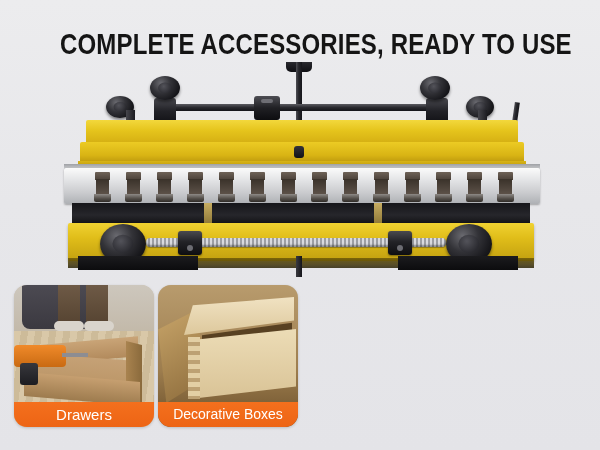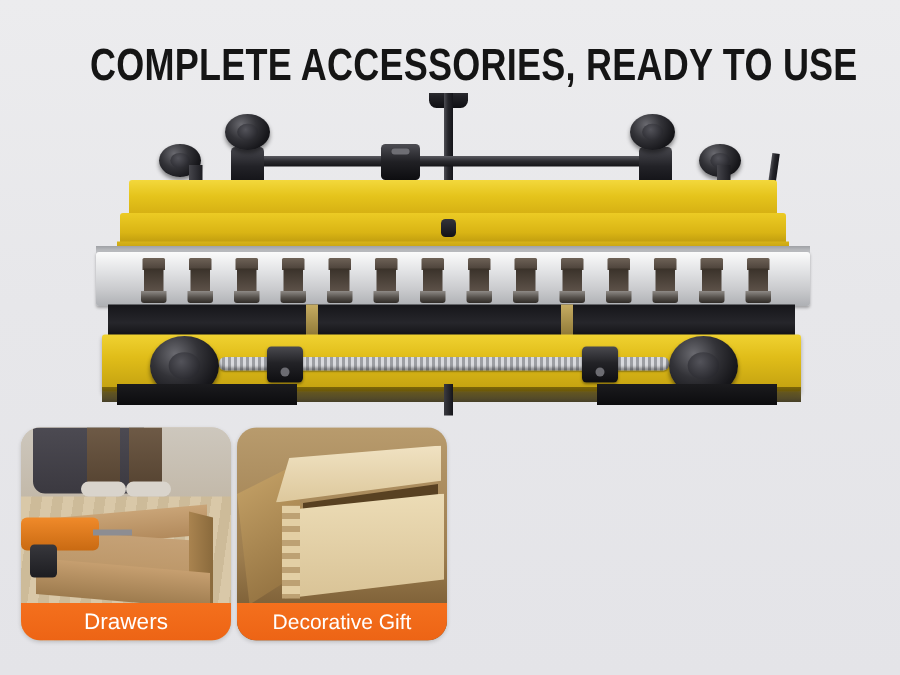--- a/index.html
+++ b/index.html
@@ -387,18 +387,18 @@
 
 
     <div class="card wide">
       <div class="scene s3">
         <div class="plank"></div>
         <div class="lid"></div>
         <div class="dark-in"></div>
         <div class="box"></div>
         <div class="fingers"></div>
       </div>
-      <div class="label">Decorative Gift</div>
+      <div class="label">Decorative Boxes</div>
     </div>
 
 
   </div>
 </div>
 
 </body></html>

